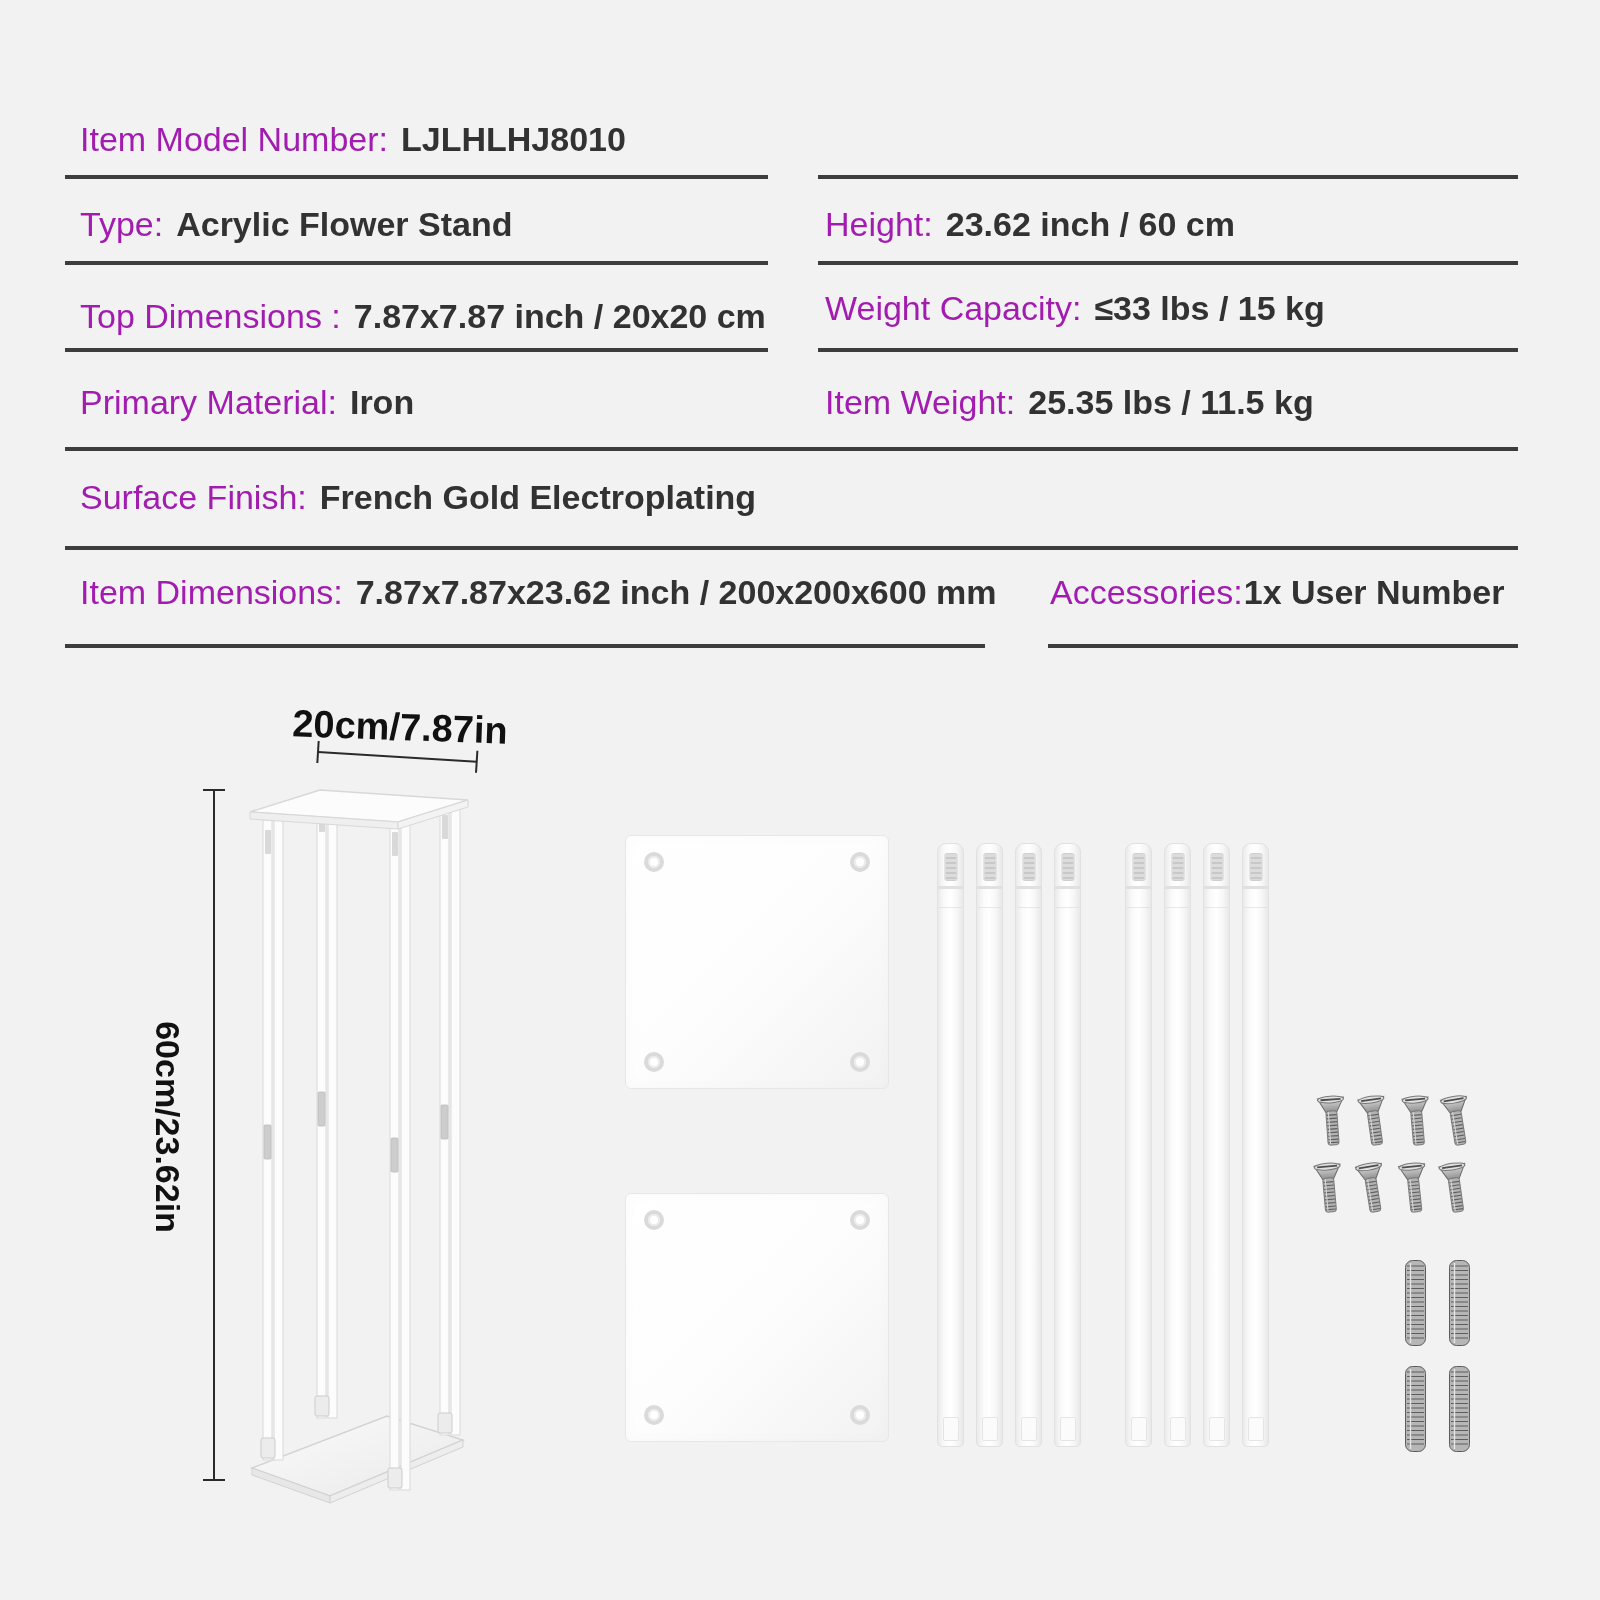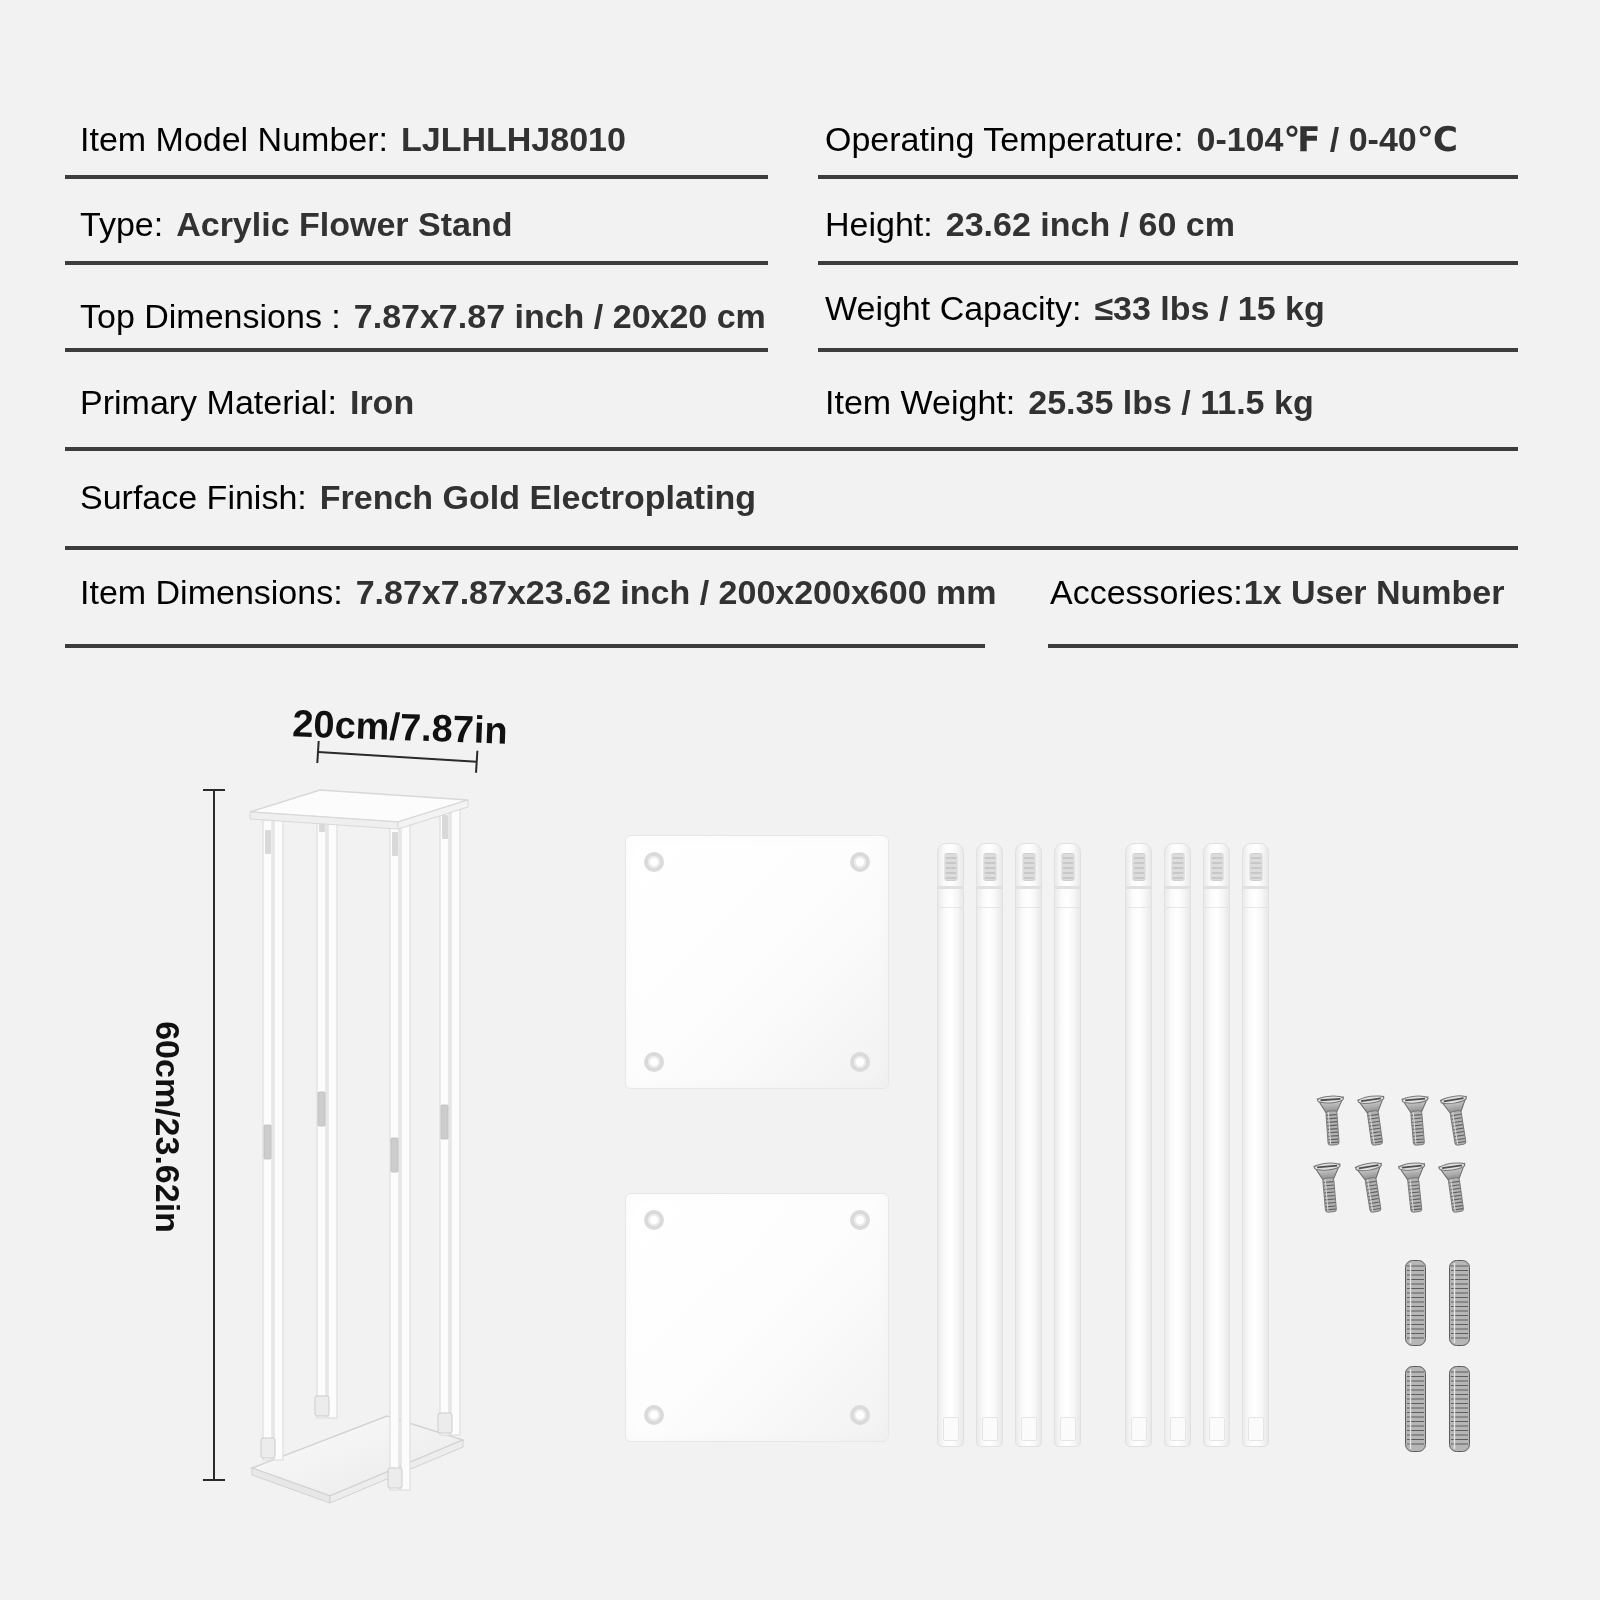--- a/index.html
+++ b/index.html
@@ -9,21 +9,21 @@
     font-family:"Liberation Sans","DejaVu Sans",sans-serif;
   }
   .page{position:absolute;inset:0;}
   
   .hline{position:absolute;height:4px;background:#3d3d3d;}
   .cell{
     position:absolute;transform:translateY(-50%);
     display:flex;align-items:baseline;gap:13px;white-space:nowrap;
     font-size:34px;line-height:1;
   }
-  .cell .lbl{color:#000000;font-weight:400;}
+  .cell .lbl{color:#a21caf;font-weight:400;}
   .cell .val{color:#323232;font-weight:700;}
   
   .stand-svg{position:absolute;left:100px;top:660px;}
   .hw-svg{position:absolute;left:1290px;top:1070px;}
   .panel{
     position:absolute;width:262px;border:1px solid #e7e7e8;border-radius:6px;
     background:linear-gradient(135deg,#ffffff 0%,#fdfdfd 50%,#f2f2f3 100%);
     box-shadow:inset 0 0 18px rgba(0,0,0,0.02);
   }
   .hole{
@@ -87,24 +87,20 @@
   </div>
   <div class="cell" style="left:80px;top:497px">
     <span class="lbl">Surface Finish:</span>
     <span class="val">French Gold Electroplating</span>
   </div>
   <div class="cell" style="left:80px;top:592px">
     <span class="lbl">Item Dimensions:</span>
     <span class="val">7.87x7.87x23.62 inch / 200x200x600 mm</span>
   </div>
 
-  <div class="cell" style="left:825px;top:139px">
-    <span class="lbl">Operating Temperature:</span>
-    <span class="val">0-104℉ / 0-40℃</span>
-  </div>
   <div class="cell" style="left:825px;top:224px">
     <span class="lbl">Height:</span>
     <span class="val">23.62 inch / 60 cm</span>
   </div>
   <div class="cell" style="left:825px;top:308px">
     <span class="lbl">Weight Capacity:</span>
     <span class="val">≤33 lbs / 15 kg</span>
   </div>
   <div class="cell" style="left:825px;top:402px">
     <span class="lbl">Item Weight:</span>

